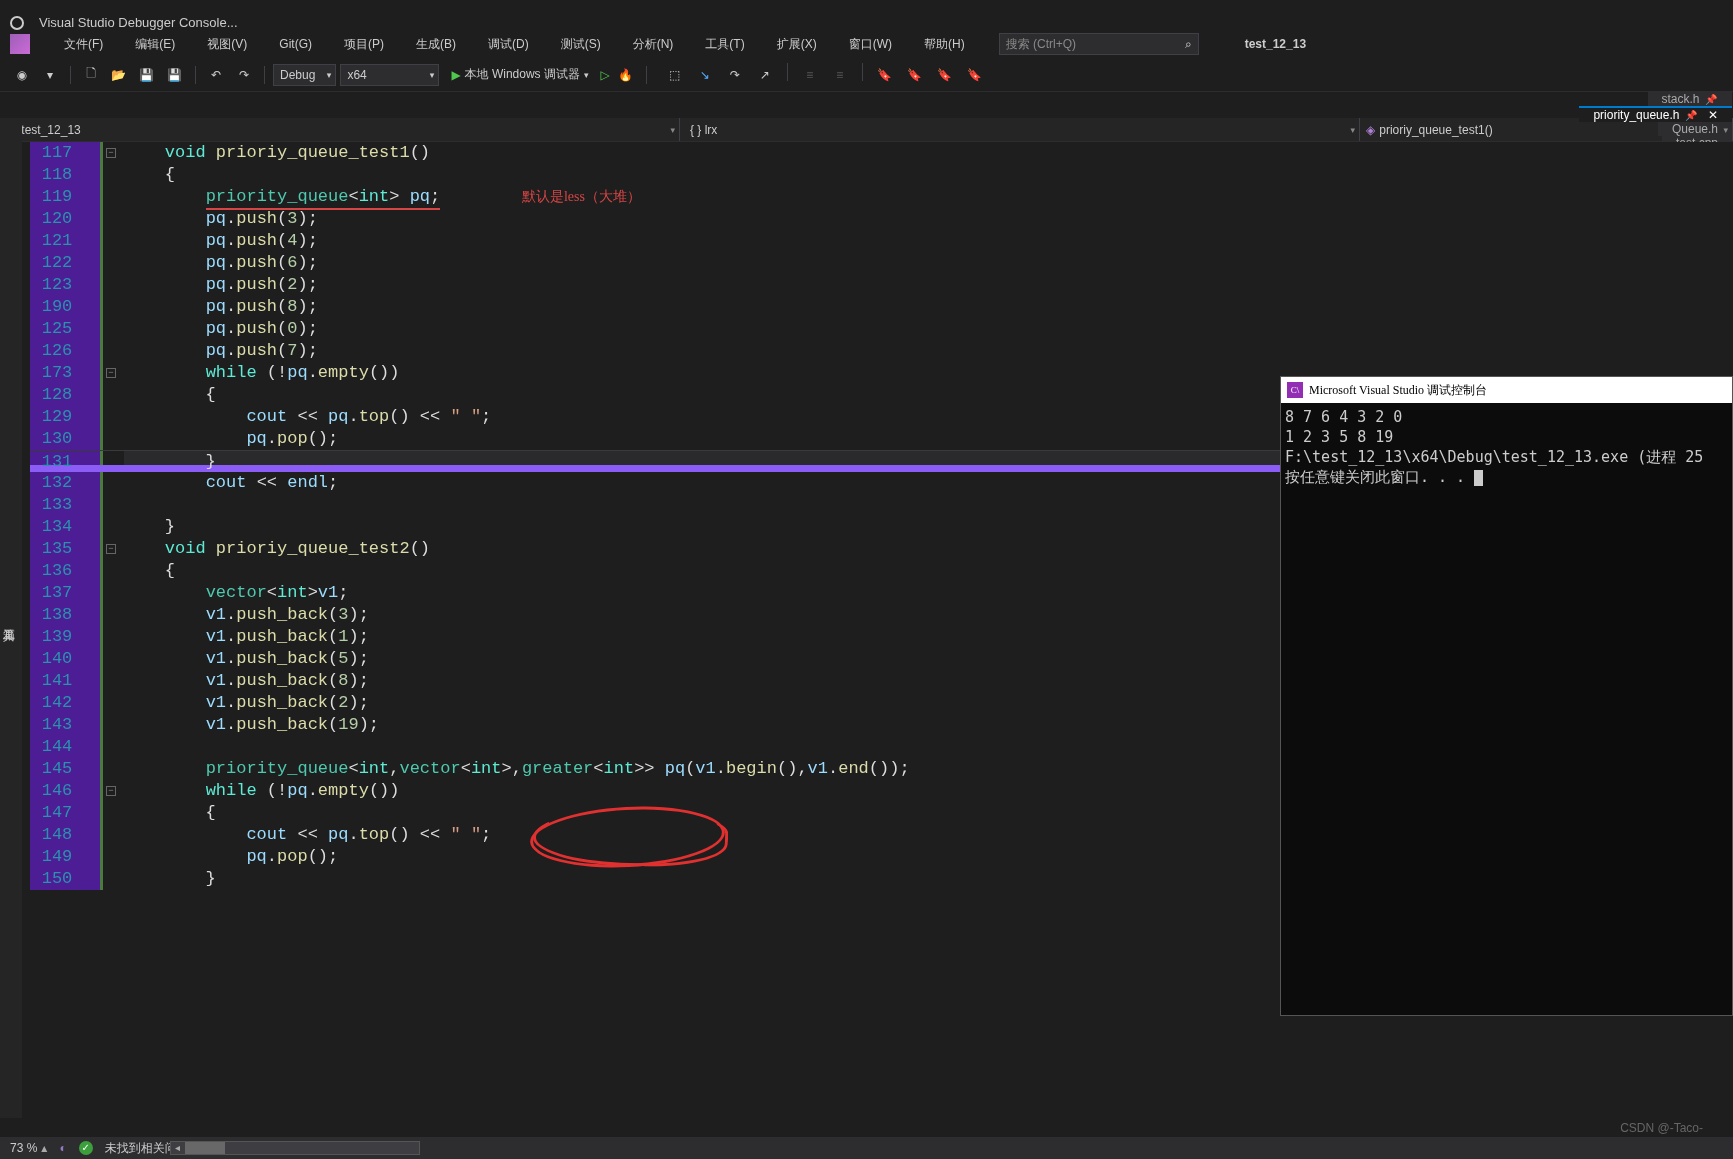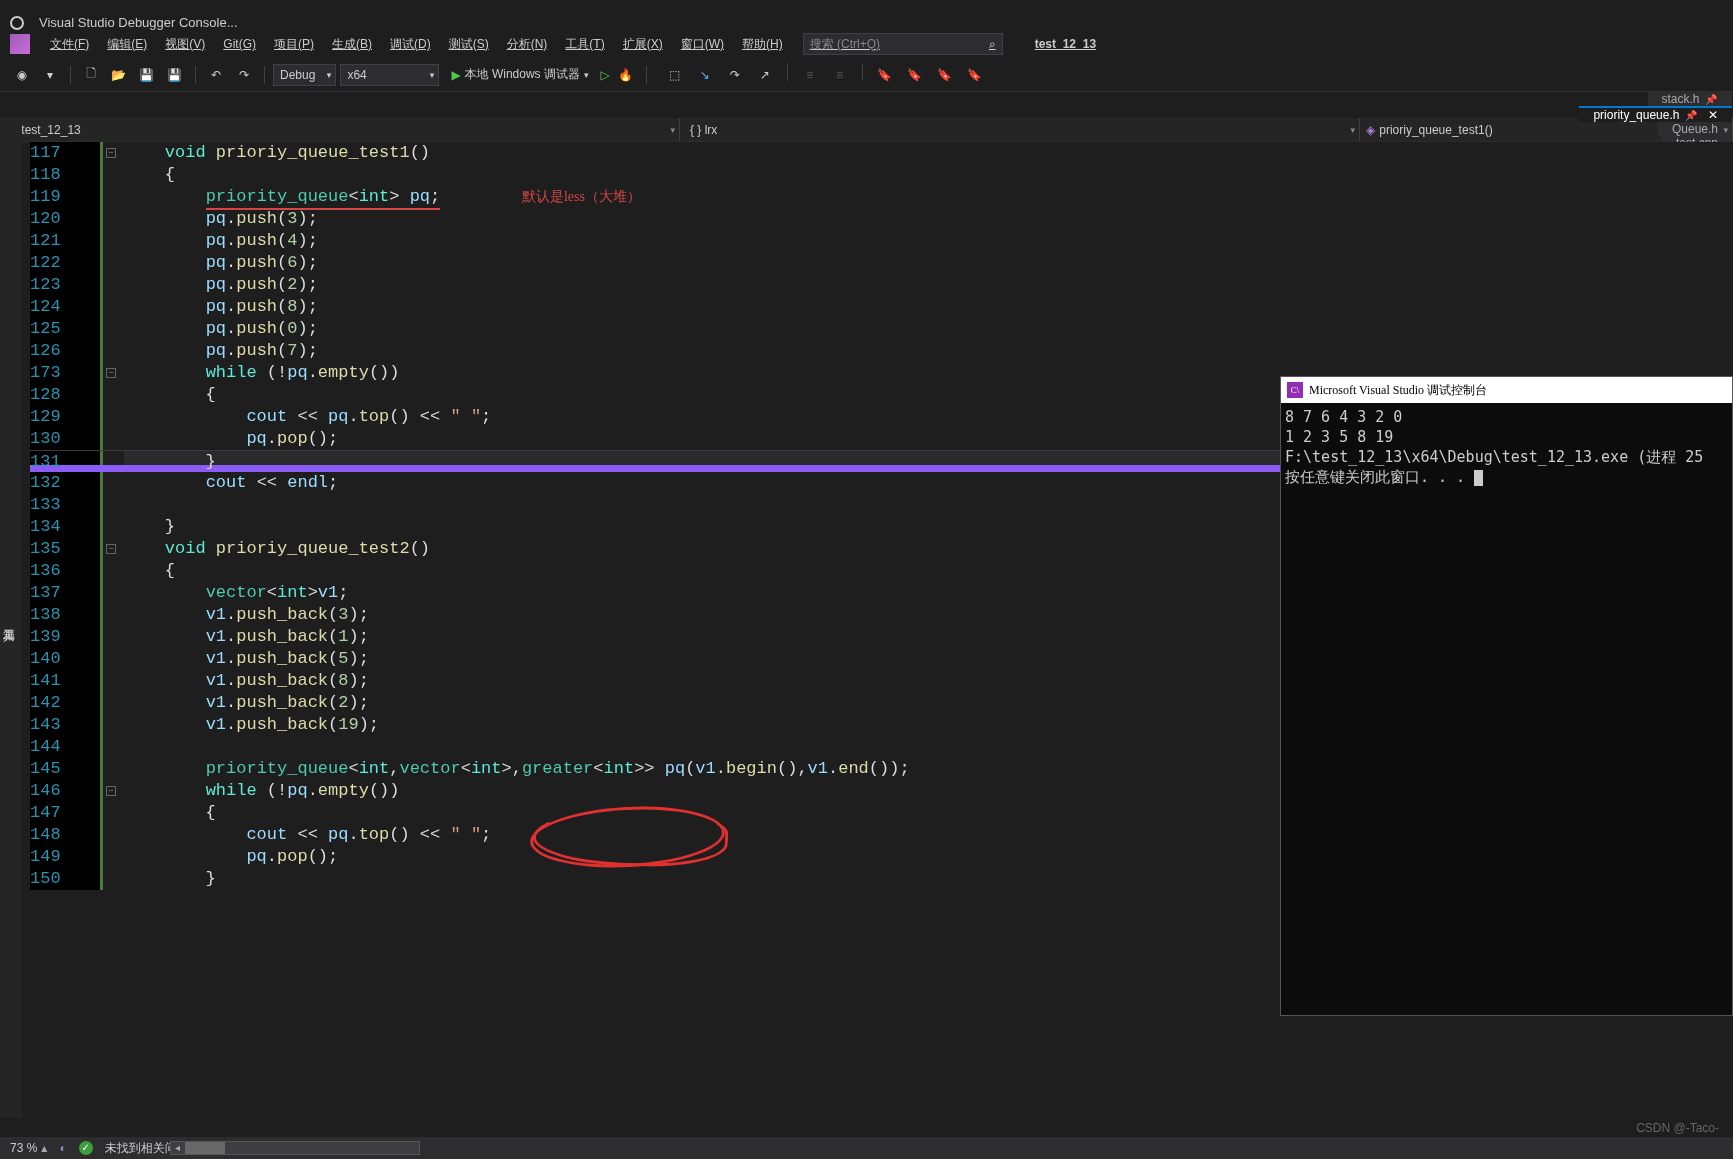--- a/index.html
+++ b/index.html
@@ -26,22 +26,21 @@
   border-radius: 50%;
   margin-right: 15px;
 }
 .titlebar .title { color: #ccc; font-size: 13px; }
 .menubar {
   height: 28px;
   background: #1e1e1e;
   display: flex;
   align-items: center;
   padding: 0 10px;
-  gap: 2px;
-  text-decoration: underline;
+  gap: 16px;
 }
 .vs-logo {
   width: 20px; height: 20px;
   background: linear-gradient(135deg, #9e5eb8 0%, #cb6bd6 100%);
   margin-right: 10px;
 }
 .menu-item {
   padding: 4px 8px;
   color: #ccc;
   cursor: pointer;
@@ -187,24 +186,24 @@
   font-size: 17px;
   overflow: hidden;
 }
 .code-row {
   display: flex;
   height: 22px;
   line-height: 22px;
 }
 .gutter {
   width: 70px;
-  text-align: left;
+  text-align: center;
   padding-right: 16px;
   color: #2b91af;
-  background: #000000;
+  background: #4c1d95;
   user-select: none;
 }
 .margin {
   width: 24px;
   background: #1e1e1e;
   position: relative;
 }
 .margin .greenbar {
   position: absolute;
   left: 0;
@@ -349,21 +348,21 @@
 }
 .hscroll-thumb {
   position: absolute;
   left: 0;
   width: 40px;
   height: 100%;
   background: #686868;
 }
 .watermark {
   position: absolute;
-  right: 14px;
+  right: 30px;
   bottom: 24px;
   color: #666;
   font-size: 12px;
 }
 </style>
 </head>
 <body>
 
 <div class="titlebar">
   <div class="circle"></div>
@@ -505,21 +504,21 @@
       <div class="code">        <span class="vr">pq</span>.<span class="fn">push</span>(<span class="num">6</span>);</div>
     </div>
     <div class="code-row">
       <div class="gutter">123</div>
       <div class="margin">
         <div class="greenbar"></div>
       </div>
       <div class="code">        <span class="vr">pq</span>.<span class="fn">push</span>(<span class="num">2</span>);</div>
     </div>
     <div class="code-row">
-      <div class="gutter">124</div>
+      <div class="gutter">190</div>
       <div class="margin">
         <div class="greenbar"></div>
       </div>
       <div class="code">        <span class="vr">pq</span>.<span class="fn">push</span>(<span class="num">8</span>);</div>
     </div>
     <div class="code-row">
       <div class="gutter">125</div>
       <div class="margin">
         <div class="greenbar"></div>
       </div>

